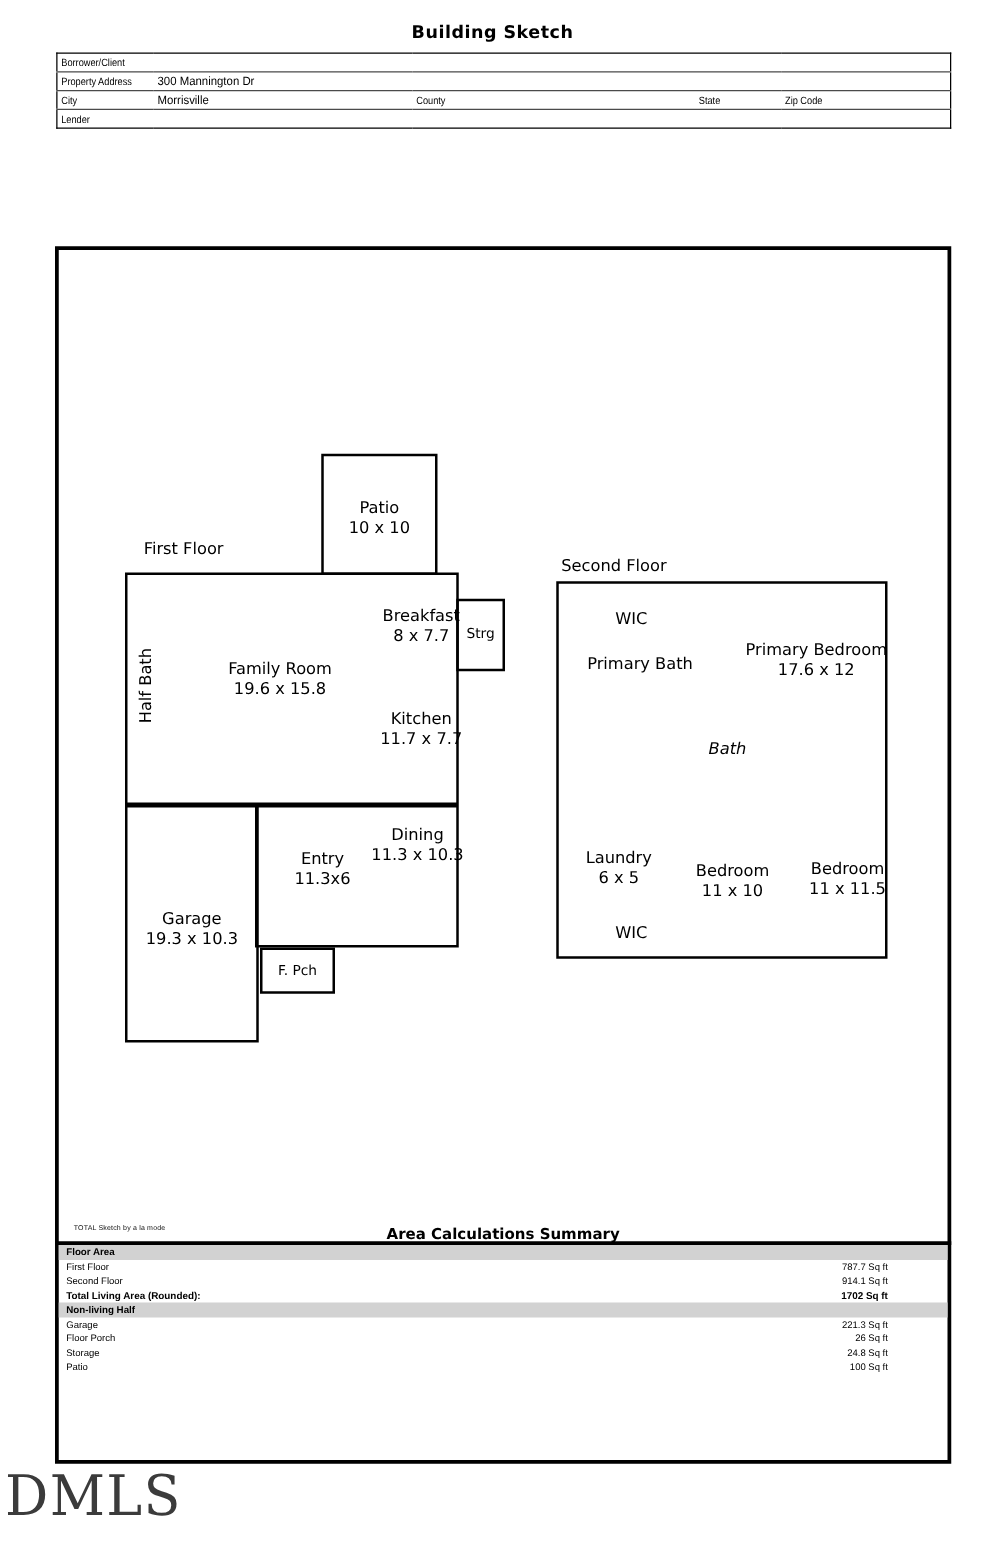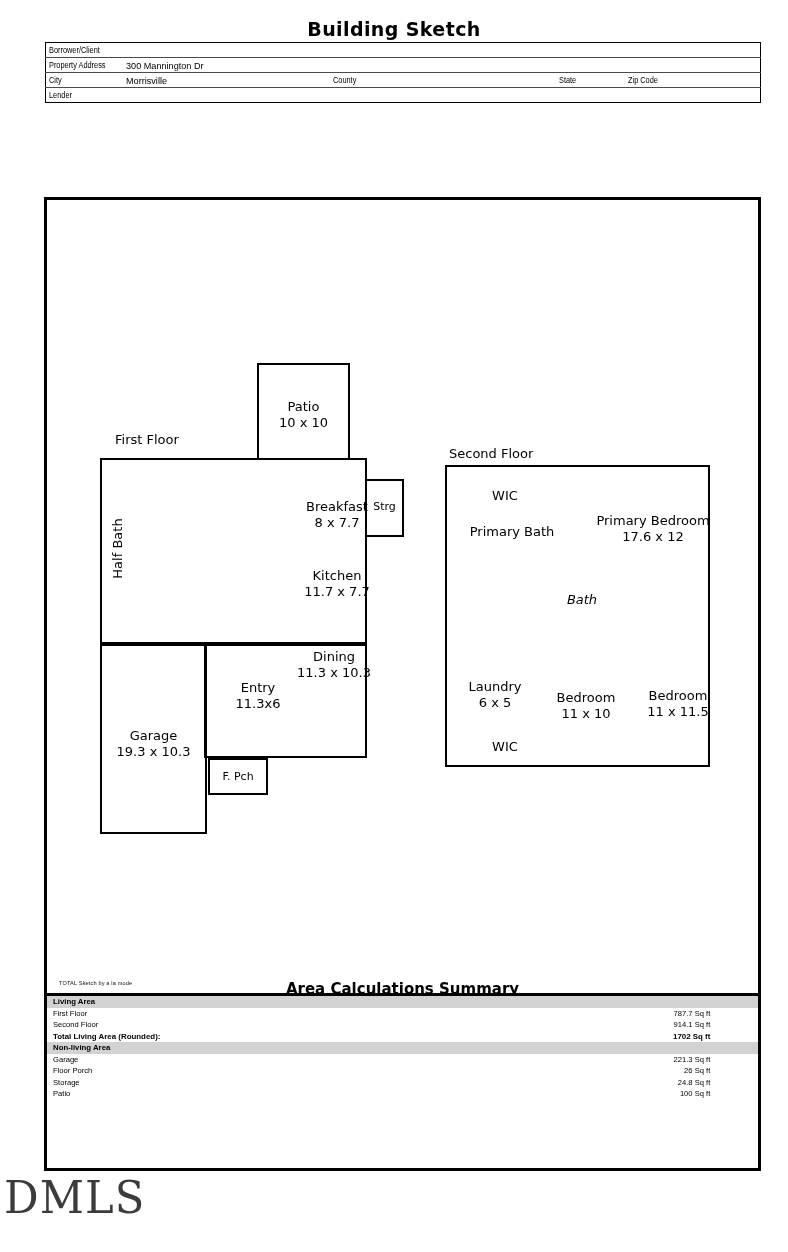--- a/index.html
+++ b/index.html
@@ -14,21 +14,21 @@
     font-family: "Liberation Sans", sans-serif;
     color: #000000;
     overflow: hidden;
   }
 
   
   .doc-title {
     position: absolute;
     left: 0; top: 18px; width: 788px;
     text-align: center;
-    font-size: 19px;
+    font-size: 14px;
     font-weight: bold;
     letter-spacing: 0.4px;
     font-family: "DejaVu Sans", sans-serif;
   }
 
   
   .hdr-table {
     position: absolute;
     left: 45px; top: 42px;
     width: 716px;
@@ -125,21 +125,21 @@
     left: 12px; top: 0px;
     font-size: 5.6px;
     color: #111;
     letter-spacing: 0.15px;
     white-space: nowrap;
   }
   .acs-title {
     position: absolute;
     left: 0; top: 0; width: 100%;
     text-align: center;
-    font-size: 15px;
+    font-size: 12px;
     font-weight: bold;
     font-family: "DejaVu Sans", sans-serif;
   }
   .acs-rule {
     position: absolute;
     left: -3px; top: 13px;
     width: 717px; height: 3px;
     background: #000;
   }
   .acs-table {
@@ -225,25 +225,29 @@
       <span class="dim">10 x 10</span>
     </div>
 
     <div class="room" style="left:53px; top:258px; width:267px; height:186px;"></div>
 
     <div class="room" style="left:318px; top:279px; width:39px; height:58px;"></div>
     <div class="rm-text small" style="left:318px; top:299px; width:39px;">
       <span>Strg</span>
     </div>
 
-    <div class="rm-text" style="left:230px; top:299px; width:120px;">
+    <div class="rm-text" style="left:230px; top:286px; width:120px;">
       <span>Breakfast</span>
       <span class="dim">8 x 7.7</span>
     </div>
 
+    <div class="rm-text" style="left:95px; top:328px; width:164px;">
+      <span>Family Room</span>
+      <span class="dim">19.6 x 15.8</span>
+    </div>
 
     <div class="rm-text" style="left:225px; top:368px; width:130px;">
       <span>Kitchen</span>
       <span class="dim">11.7 x 7.7</span>
     </div>
 
     <div class="rm-text-vert" style="left:38px; top:341px; width:64px; text-align:center;">Half Bath</div>
 
     <div class="room" style="left:157px; top:444px; width:163px; height:114px;"></div>
 
@@ -251,21 +255,21 @@
     <div class="rm-text" style="left:53px; top:528px; width:107px;">
       <span>Garage</span>
       <span class="dim">19.3 x 10.3</span>
     </div>
 
     <div class="rm-text" style="left:168px; top:480px; width:86px;">
       <span>Entry</span>
       <span class="dim">11.3x6</span>
     </div>
 
-    <div class="rm-text" style="left:222px; top:449px; width:130px;">
+    <div class="rm-text" style="left:222px; top:461px; width:130px;">
       <span>Dining</span>
       <span class="dim">11.3 x 10.3</span>
     </div>
 
     <div class="room" style="left:161px; top:558px; width:60px; height:37px;"></div>
     <div class="rm-text small" style="left:161px; top:569px; width:60px;text-align:center;">
       <span>F. Pch</span>
     </div>
 
     <div class="floor-label" style="left:402px; top:246px;">Second Floor</div>
@@ -303,41 +307,41 @@
   </div>
 
   <div class="acs-wrap" style="height:188px;">
     <div class="acs-credit">TOTAL Sketch by a la mode</div>
     <div class="acs-title">Area Calculations Summary</div>
     <div class="acs-rule"></div>
 
     <table class="acs-table">
       <tbody>
           <tr class="section">
-        <td>Living Area</td>
+        <td>Floor Area</td>
         <td class="num"></td>
         <td class="pad"></td>
       </tr>
       <tr>
         <td>First Floor</td>
         <td class="num">787.7 Sq ft</td>
         <td class="pad"></td>
       </tr>
       <tr>
         <td>Second Floor</td>
         <td class="num">914.1 Sq ft</td>
         <td class="pad"></td>
       </tr>
       <tr class="total">
         <td>Total Living Area (Rounded):</td>
         <td class="num">1702 Sq ft</td>
         <td class="pad"></td>
       </tr>
       <tr class="section">
-        <td>Non-living Area</td>
+        <td>Non-living Half</td>
         <td class="num"></td>
         <td class="pad"></td>
       </tr>
       <tr>
         <td>Garage</td>
         <td class="num">221.3 Sq ft</td>
         <td class="pad"></td>
       </tr>
       <tr>
         <td>Floor Porch</td>

